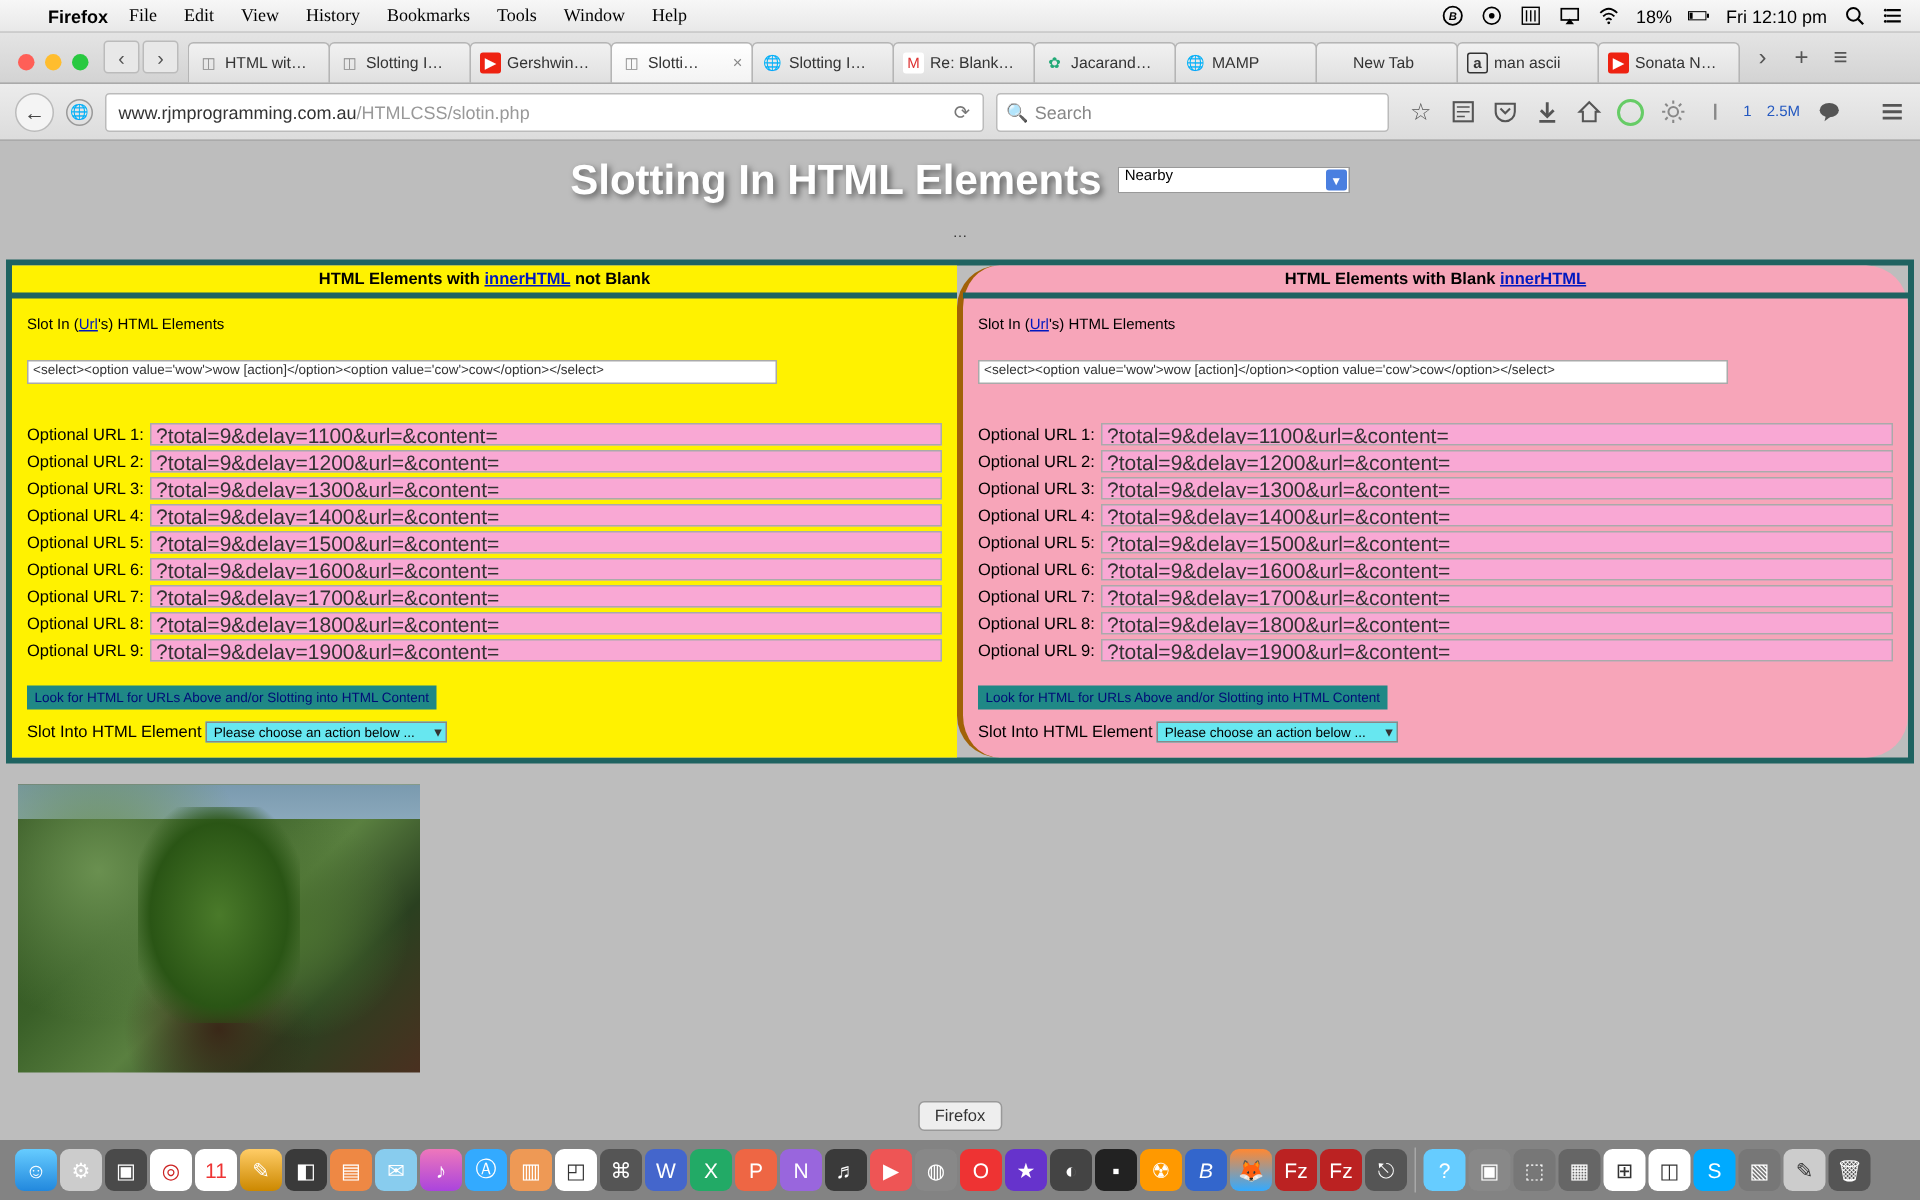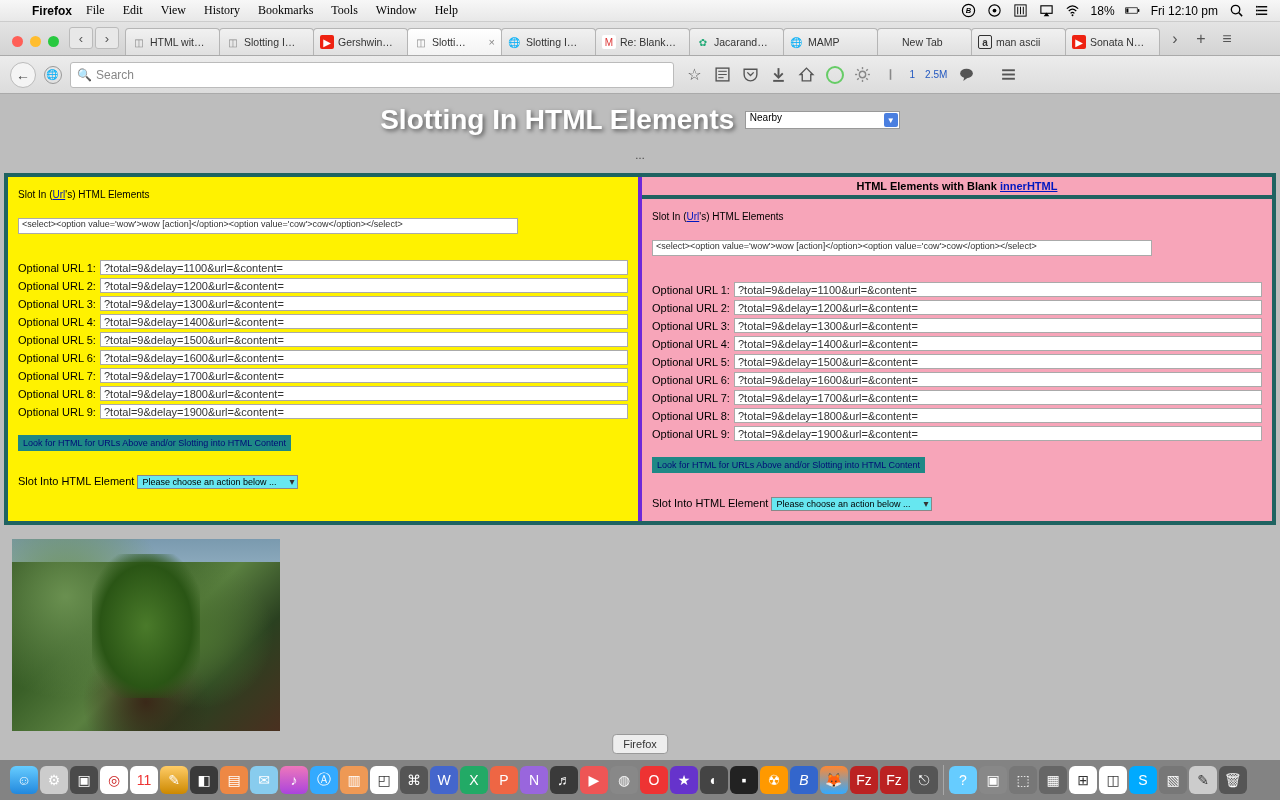--- a/index.html
+++ b/index.html
@@ -50,33 +50,33 @@
 .ptitle { font-size:28px; font-weight:bold; color:#fff; text-shadow:2px 2px 4px rgba(0,0,0,.5); display:inline-block; vertical-align:middle;}
 .pselect { display:inline-block; width:155px; height:18px; background:#fff; border:1px solid #999; font-size:10px; text-align:left; padding:0 4px; margin-left:6px; vertical-align:middle; position:relative;}
 .pselect:after { content:"▼"; position:absolute; right:1px; top:1px; width:14px; height:14px; background:#4a7fe0; color:#fff; font-size:8px; display:flex; align-items:center; justify-content:center; border-radius:2px;}
 .psub { font-size:13px; font-weight:bold; color:#000; margin-top:14px;}
 .pdate { font-size:11px; font-weight:bold; color:#000; margin-top:14px;}
 .pdots { font-size:10px; color:#333; margin-top:14px;}
 
 .panels { display:flex; border:4px solid #1f6361; margin:6px 4px 0 4px;}
 .panel { flex:1; padding:0; }
 .panel.left { background:#fff200; }
-.panel.right { background:#f7a5b9; border-left:4px solid #6d28d9;}
+.panel.right { background:#f7a5b9; border-left:4px solid #a16207;border-radius:28px;}
 .panelhead { text-align:center; font-size:11px; font-weight:bold; padding:3px 0; border-bottom:4px solid #1f6361;}
 .panelhead a { color:#0018c0; text-decoration:underline;}
 .panelbody { padding:12px 10px 10px 10px; }
 .slotlabel { font-size:10px;}
 .slotlabel a { color:#0018c0; text-decoration:underline;}
 .widein { width:500px; height:16px; background:#fff; border:1px solid #aaa; font-size:9px; padding:0 3px; display:block; margin-top:18px; font-family:Arial; color:#333; overflow:hidden; white-space:nowrap;}
 .optrow { display:flex; align-items:center; margin-top:3px; }
 .optrow:first-of-type { margin-top:26px; }
 .optlabel { font-size:11px; width:82px; }
-.optin { flex:1; height:15px; background:#ffffff; border:1px solid #aaa; font-size:11px; padding:0 3px; color:#333;}
+.optin { flex:1; height:15px; background:#f9a8d4; border:1px solid #aaa; font-size:14px; padding:0 3px; color:#333;}
 .lookbtn { display:inline-block; background:#1f8886; color:#000b77; font-size:9px; padding:3px 5px; margin-top:16px; border:none;}
-.slotinto { margin-top:24px; font-size:11px;}
+.slotinto { margin-top:8px; font-size:11px;}
 .slotsel { display:inline-block; background:#67e7f0; font-size:9px; padding:1px 20px 1px 4px; border:1px solid #888; position:relative; min-width:150px;}
 .slotsel:after { content:"▾"; position:absolute; right:2px; top:0; font-size:10px; color:#333;}
 
 .photo { width:268px; height:192px; margin:14px 0 0 12px; background:linear-gradient(135deg,#2a4a1a 0%,#3a6028 35%,#5a8040 55%,#2a4020 75%,#4a3020 100%); position:relative; overflow:hidden;}
 .photo:before { content:""; position:absolute; inset:0; background:radial-gradient(circle at 20% 30%, #6a9050 0%, transparent 40%), radial-gradient(circle at 70% 50%, #4a7030 0%, transparent 35%), radial-gradient(circle at 50% 85%, #3a2818 0%, transparent 30%), linear-gradient(180deg, #7a9aaf 0%, #8aa8bb 12%, transparent 12%);}
 .photo:after { content:""; position:absolute; left:30%; top:8%; width:40%; height:75%; background:radial-gradient(ellipse at center, #4a7a2a 0%, #2a5515 60%, transparent 80%);}
 
 
 .dock { position:fixed; bottom:0; left:0; right:0; height:40px; background:rgba(60,60,60,.45); display:flex; align-items:center; padding:0 10px; gap:2px;}
 .dock .di { width:28px; height:28px; border-radius:6px; display:flex; align-items:center; justify-content:center; font-size:14px; color:#fff;}
@@ -222,20 +222,25 @@
   <div class="tabend">
     <div class="b">›</div>
     <div class="b">+</div>
     <div class="b">≡</div>
   </div>
 </div>
 
 <div class="urlbar">
   <div class="circ">←</div>
   <div class="globe">🌐</div>
+  <div class="addr">
+    <span>www.rjmprogramming.com.au</span>
+      <span class="dim">/HTMLCSS/slotin.php</span>
+    <span class="reload">⟳</span>
+  </div>
   <div class="search">
     <span>🔍</span>
     <span>Search</span>
   </div>
   <div class="tools">
     <span class="i">☆</span>
     <span class="i">
         <svg viewBox="0 0 16 16">
           <rect x="2" y="2" width="12" height="12" fill="none" stroke="#555" stroke-width="1.3"></rect>
           <line x1="4" y1="5" x2="12" y2="5" stroke="#555"></line>
@@ -304,20 +309,23 @@
   <div class="page">
     <div class="pheader">
       <span class="ptitle">Slotting In HTML Elements</span>
       <span class="pselect">Nearby</span>
       <div class="pdots">…</div>
     </div>
 
     <div class="panels">
 
       <div class="panel left">
+        <div class="panelhead">
+          <span>HTML Elements with </span><a>innerHTML</a><span> not Blank</span>
+        </div>
         <div class="panelbody">
           <div class="slotlabel">
             <span>Slot In (</span><a>Url</a><span>'s) HTML Elements</span>
           </div>
           <div class="widein">&lt;select&gt;&lt;option value='wow'&gt;wow [action]&lt;/option&gt;&lt;option value='cow'&gt;cow&lt;/option&gt;&lt;/select&gt;</div>
           <div id="left-urls">
               <div class="optrow">
                 <span class="optlabel">Optional URL 1:</span>
                 <input class="optin" value="?total=9&amp;delay=1100&amp;url=&amp;content=" style="">
               </div>

